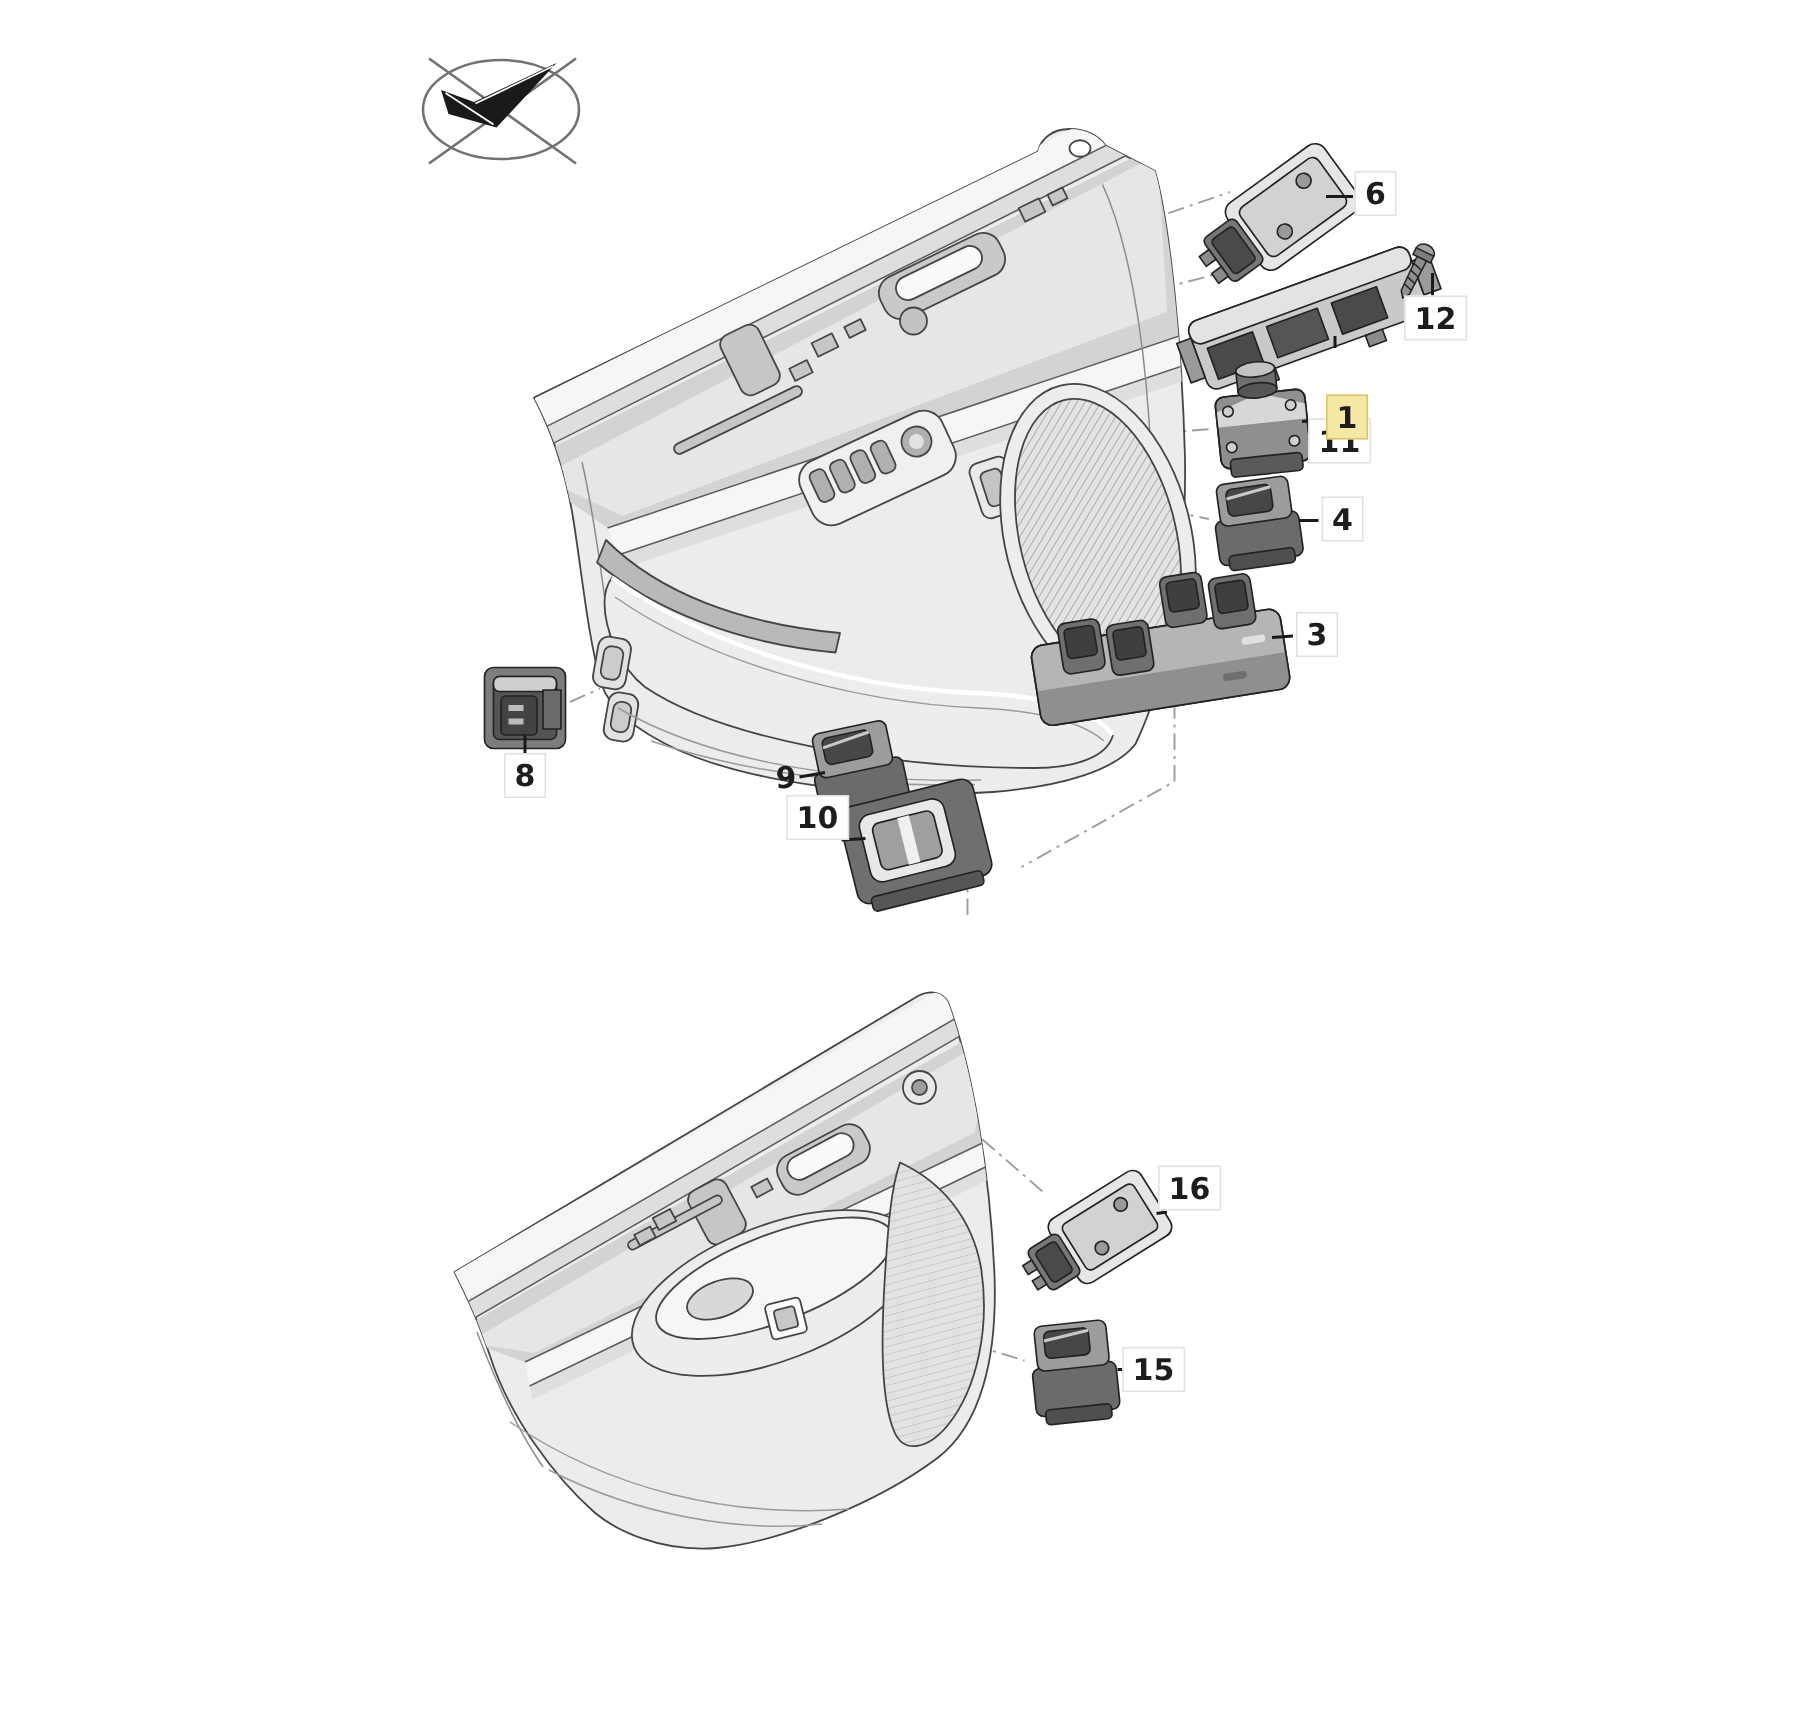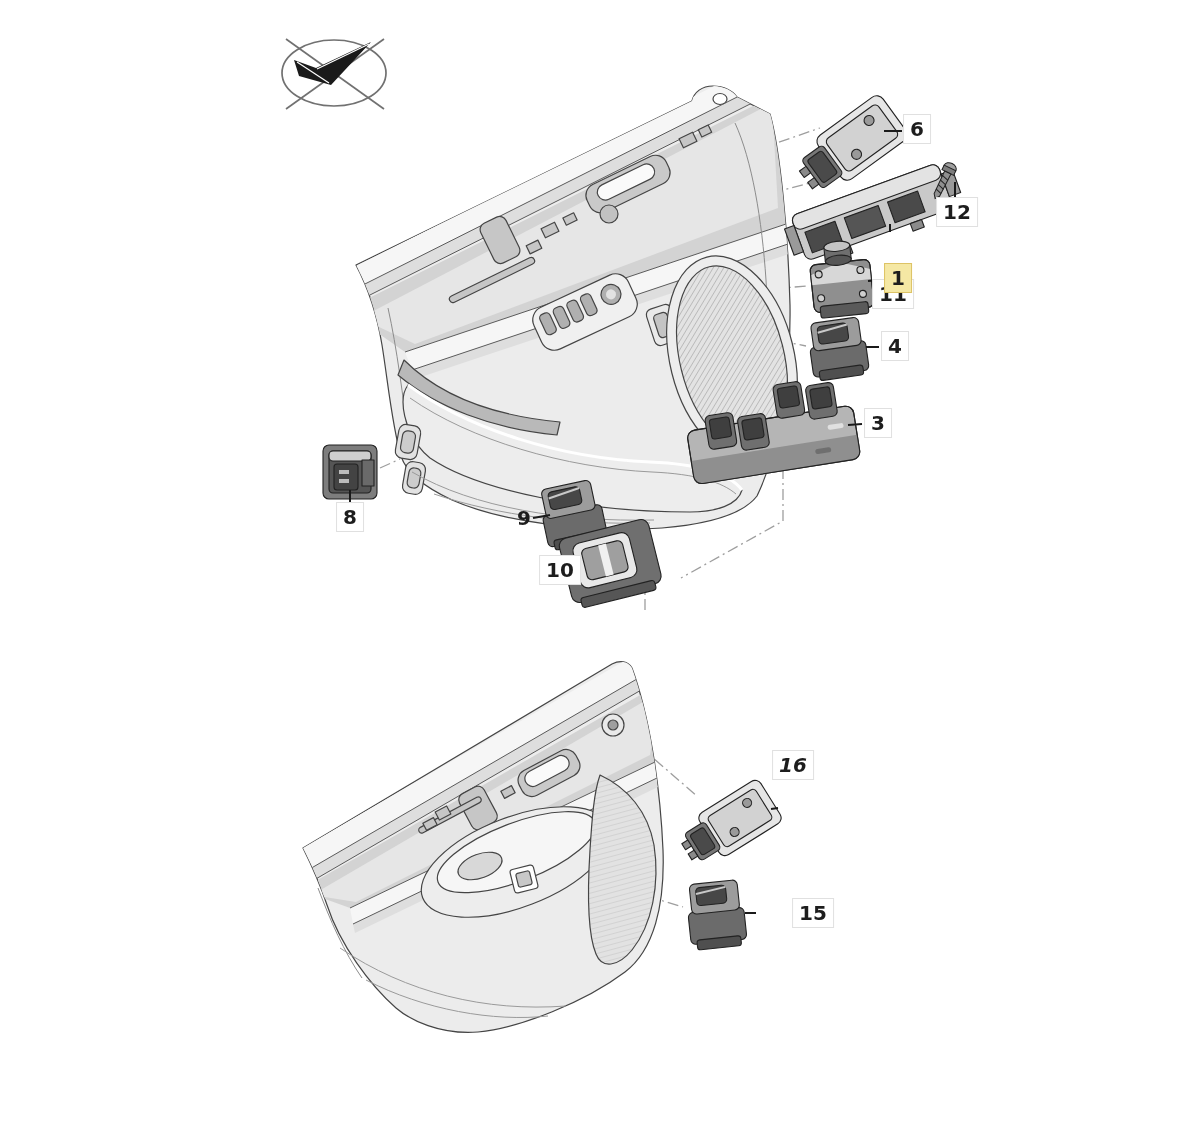--- a/index.html
+++ b/index.html
@@ -333,17 +333,17 @@
 
 <div id="callout-layer">
       <div class="callout boxed" style="left: 917px; top: 129px;">6</div>
       <div class="callout boxed" style="left: 957px; top: 212px;">12</div>
       <div class="callout boxed" style="left: 893px; top: 246px; margin-top: 48px;">11</div>
       <div class="callout highlight" style="left: 898px; top: 278px;">1</div>
       <div class="callout boxed" style="left: 895px; top: 346px;">4</div>
       <div class="callout boxed" style="left: 878px; top: 423px;">3</div>
       <div class="callout boxed" style="left: 350px; top: 517px;">8</div>
       <div class="callout" style="left: 524px; top: 518px;">9</div>
-      <div class="callout boxed" style="left: 545px; top: 570px; margin-left: 15px;">10</div>
-      <div class="callout boxed" style="left: 793px; top: 765px; font-style: italic;">16</div>
-      <div class="callout boxed" style="left: 769px; top: 913px; margin-left: 44px;">15</div>
+      <div class="callout boxed" style="left: 545px; top: 545px;">10</div>
+      <div class="callout boxed" style="left: 793px; top: 792px;">16</div>
+      <div class="callout boxed" style="left: 769px; top: 913px;">15</div>
     </div>
 </div>
 
 </body></html>

